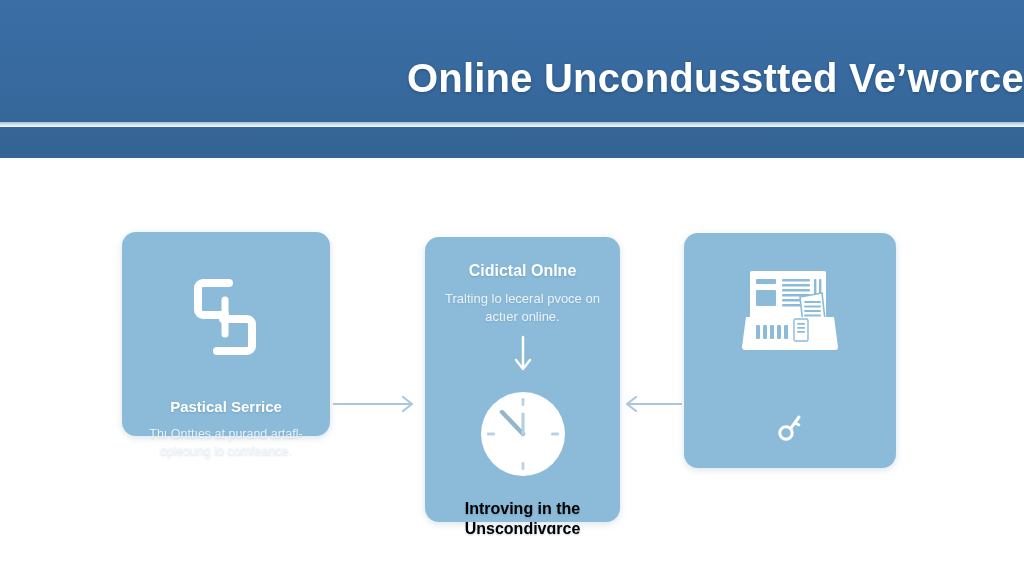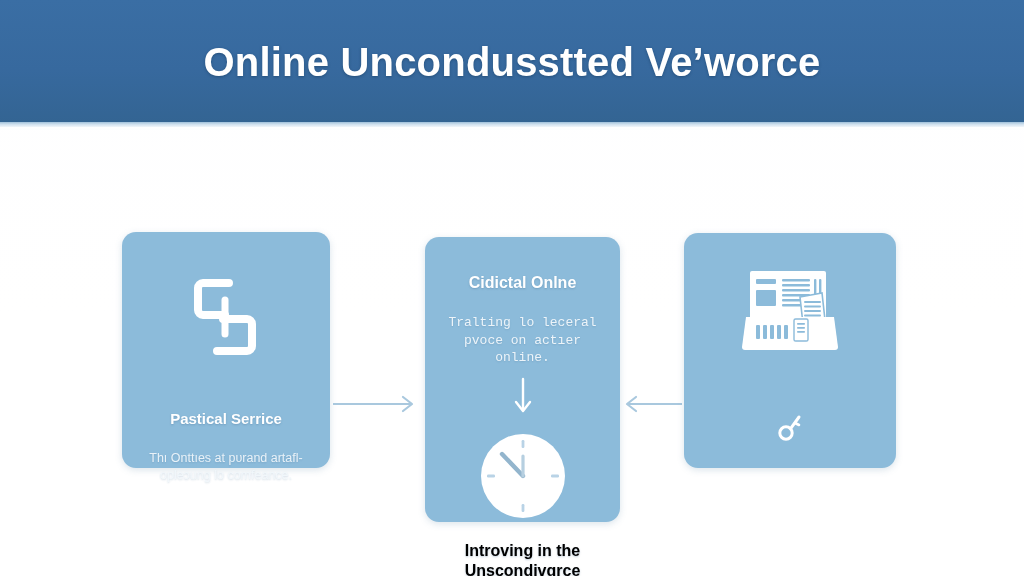--- a/index.html
+++ b/index.html
@@ -22,26 +22,26 @@
     background: linear-gradient(180deg, #fefeff 0%, #ffffff 55%, #ffffff 100%);
     overflow: hidden;
   }
 
   
   .header {
     position: absolute;
     left: 0;
     top: 0;
     width: 1024px;
-    height: 126px;
+    height: 158px;
     background: linear-gradient(180deg, #3a6ea4 0%, #37699e 55%, #336492 100%);
     box-sizing: border-box;
     display: flex;
     flex-direction: column;
-    align-items: center;
+    align-items: flex-end;
     justify-content: center;
     padding-top: 4px;
   }
   .header-underline {
     position: absolute;
     left: 0;
     top: 122px;
     width: 1024px;
     height: 5px;
     background: linear-gradient(180deg, #9fc0da 0%, #cfe0ee 45%, #f2f7fb 100%);
@@ -86,21 +86,21 @@
     display: flex;
     flex-direction: column;
     align-items: center;
   }
 
   
   .card-service {
     left: 122px;
     top: 105px;
     width: 208px;
-    height: 236px;
+    height: 204px;
     padding: 28px 18px 20px 18px;
     justify-content: flex-start;
   }
   
   .card-online {
     left: 425px;
     top: 110px;
     width: 195px;
     height: 285px;
     padding: 20px 16px 16px 16px;
@@ -116,41 +116,40 @@
     justify-content: flex-start;
   }
 
   .card-title {
     color: #ffffff;
     font-size: 15px;
     font-weight: bold;
     text-align: center;
     line-height: 1.2;
     text-shadow: 0 1px 2px rgba(70, 110, 145, 0.35);
-    margin: 16px;
+    margin: 4px;
   }
   .card-title-lg {
     font-size: 16px;
   }
   .card-body {
     color: #f1f7fb;
     font-size: 12.5px;
     font-weight: normal;
     text-align: center;
     line-height: 1.35;
     margin: 6px 0 0 0;
     text-shadow: 0 1px 2px rgba(80, 120, 155, 0.3);
     opacity: 0.92;
     filter: blur(0.35px);
   }
   .card-body-center {
     filter: blur(0.2px);
     font-size: 13px;
     opacity: 0.96;
-    font-family: Liberation Mono, monospace;
   }
   .card-footer-title {
     color: #000000;
     font-size: 16px;
     font-weight: bold;
     text-align: center;
     line-height: 1.25;
     text-shadow: 0 1px 2px rgba(70, 110, 145, 0.35);
     margin: 0;
   }

